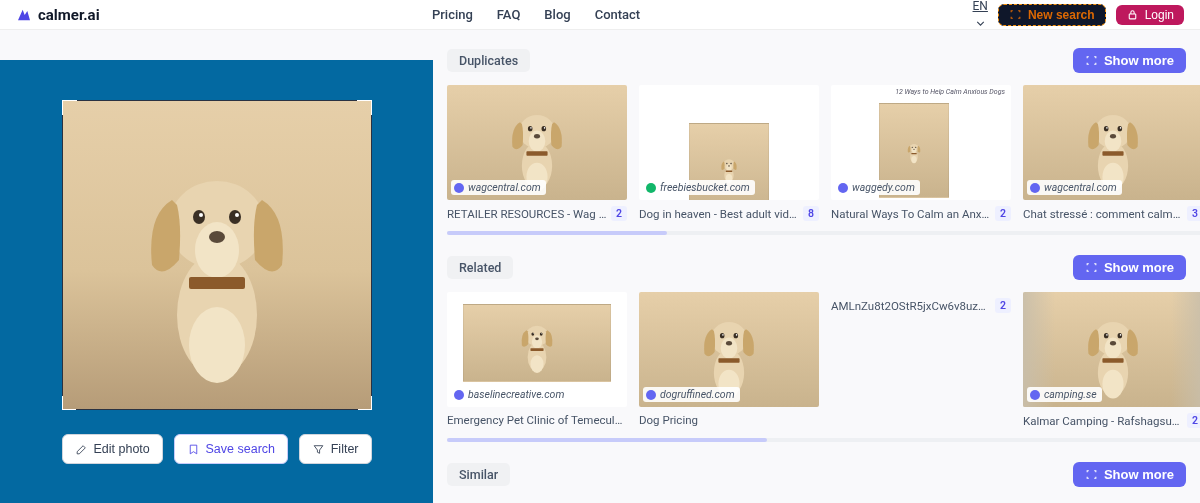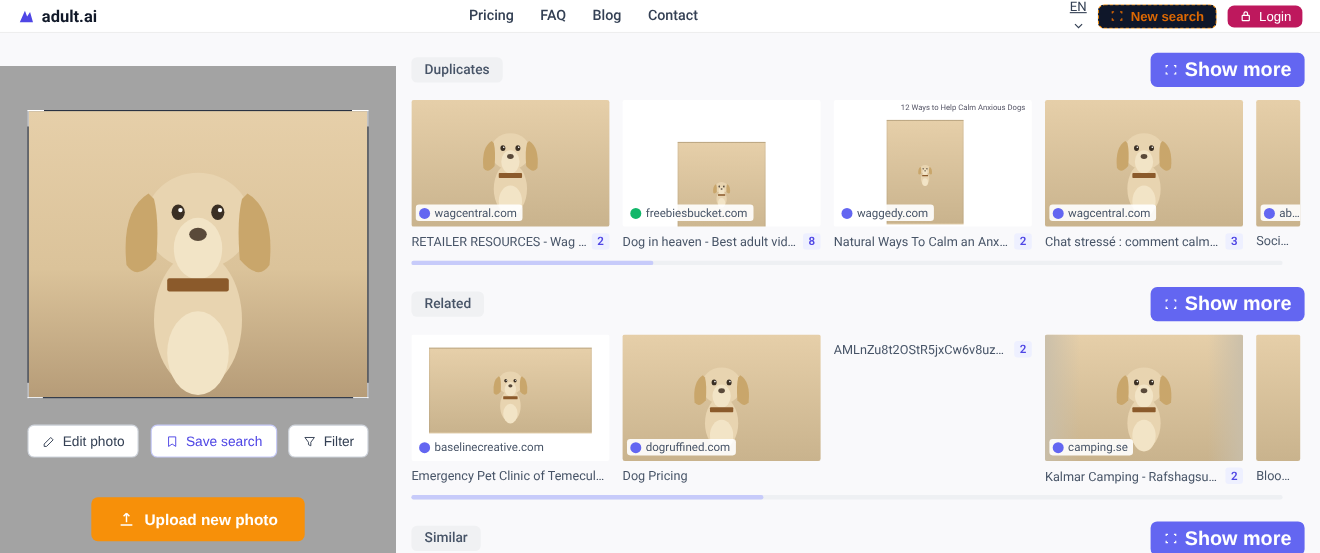--- a/index.html
+++ b/index.html
@@ -11,42 +11,42 @@
 .logo-mark { width: 16px; height: 16px; }
 .nav { flex: 1; display: flex; justify-content: center; gap: 24px; }
 .nav a { color: #344054; text-decoration: none; font-size: 13px; font-weight: 500; }
 .header-right { display: flex; align-items: center; gap: 10px; }
 .lang { display: flex; align-items: center; gap: 4px; font-size: 12px; color: #344054; text-decoration: underline; cursor: pointer; flex-direction: column; }
 .new-search { border: 1.5px dashed #f79009; color: #dc6803; padding: 3px 10px; border-radius: 6px; font-size: 12px; font-weight: 700; display: flex; align-items: center; gap: 6px; cursor: pointer; background: #0f172a; }
 .login { background: #be185d; color: #fff; padding: 3px 10px; border-radius: 6px; font-size: 12px; font-weight: 400; display: flex; align-items: center; gap: 6px; cursor: pointer; border: none; }
 
 
 .main { display: flex; height: 473px; }
-.sidebar { width: 360px; background: #a3a3a3; display: flex; flex-direction: column; align-items: center; padding: 40px 30px 20px; margin-top: 30px; }
+.sidebar { width: 433px; background: #0369a1; display: flex; flex-direction: column; align-items: center; padding: 40px 30px 20px; margin-top: 30px; }
 .photo-frame { width: 310px; height: 310px; background: linear-gradient(180deg, #e6cfa9 0%, #dbc39a 55%, #b69c78 100%); border: 1px solid #2a3242; position: relative; display: flex; align-items: center; justify-content: center; }
 .photo-frame::before, .photo-frame::after, .corner-bl, .corner-br { content: ""; position: absolute; width: 14px; height: 14px; border: 1.5px solid #fff; }
 .photo-frame::before { top: -1px; left: -1px; border-right: none; border-bottom: none; }
 .photo-frame::after { top: -1px; right: -1px; border-left: none; border-bottom: none; }
 .corner-bl { bottom: -1px; left: -1px; border-right: none; border-top: none; }
 .corner-br { bottom: -1px; right: -1px; border-left: none; border-top: none; }
 .dog { position: relative; width: 200px; height: 260px; }
 .sidebar-actions { display: flex; gap: 10px; margin-top: 24px; width: 310px; justify-content: space-between; }
 .btn-white { background: #fff; color: #344054; border: 1px solid #d0d5dd; border-radius: 6px; padding: 7px 12px; font-size: 12.5px; font-weight: 500; display: flex; align-items: center; gap: 6px; cursor: pointer; }
 .btn-outline-primary { background: #fff; color: #4f46e5; border: 1px solid #c7cbfa; border-radius: 6px; padding: 7px 12px; font-size: 12.5px; font-weight: 500; display: flex; align-items: center; gap: 6px; cursor: pointer; }
 .btn-orange { background: #f79009; color: #fff; border: none; border-radius: 6px; padding: 12px 24px; font-size: 14px; font-weight: 600; display: flex; align-items: center; gap: 8px; cursor: pointer; margin-top: 36px; }
 
 
 .results { flex: 1; overflow-y: auto; padding: 18px 0 0 14px; }
 .section { margin-bottom: 20px; }
 .section-header { display: flex; align-items: center; justify-content: space-between; margin-bottom: 12px; padding-right: 14px; }
 .section-title { background: #f0f1f3; color: #475467; padding: 4px 12px; border-radius: 5px; font-size: 12.5px; font-weight: 500; }
-.show-more { background: #6366f1; color: #fff; border: none; border-radius: 6px; padding: 5px 12px; font-size: 18px; font-weight: 600; display: flex; align-items: center; gap: 6px; cursor: pointer; }
+.show-more { background: #6366f1; color: #fff; border: none; border-radius: 6px; padding: 5px 12px; font-size: 13px; font-weight: 600; display: flex; align-items: center; gap: 6px; cursor: pointer; }
 .cards { display: flex; gap: 12px; overflow-x: hidden; }
 .card { width: 180px; flex-shrink: 0; position: relative; }
-.thumb { width: 180px; height: 115px; background: linear-gradient(180deg, #e6cfa9 0%, #c9b38d 100%); border-radius: 2px; position: relative; display: flex; align-items: center; justify-content: center; overflow: hidden; }
+.thumb { width: 180px; height: 115px; background: linear-gradient(180deg, #e6cfa9 0%, #c9b38d 100%); border-radius: 2px; position: relative; display: flex; align-items: center; justify-content: center; overflow: hidden; font-style: italic; }
 .dog-small { transform: scale(0.42); transform-origin: center; }
 .thumb-overlay { position: absolute; left: 4px; bottom: 5px; display: flex; align-items: center; gap: 4px; font-size: 10.5px; color: #475467; background: rgba(255,255,255,0.9); padding: 1px 5px 1px 3px; border-radius: 3px; }
 .favicon { width: 10px; height: 10px; border-radius: 50%; background: #6366f1; flex-shrink: 0; }
 .favicon.orange { background: #f79009; }
 .favicon.green { background: #12b76a; }
 .card-title-row { display: flex; align-items: center; justify-content: space-between; margin-top: 6px; gap: 4px; }
 .card-title { font-size: 11.5px; color: #475467; white-space: nowrap; overflow: hidden; text-overflow: ellipsis; flex: 1; }
 .badge { background: #eef0ff; color: #4f46e5; font-size: 10.5px; font-weight: 600; padding: 1px 5px; border-radius: 3px; flex-shrink: 0; }
 .scroll-track { height: 4px; background: #eef0f3; margin-top: 10px; border-radius: 2px; width: 792px; position: relative; }
 .scroll-thumb { height: 4px; background: #c7cbfa; border-radius: 2px; width: 220px; }
@@ -81,21 +81,21 @@
       <rect x="72" y="152" width="56" height="12" rx="2" fill="#8b5a2b"></rect>
     </g>
   </defs>
 </svg>
 
 <div class="header">
   <div class="logo">
     <svg class="logo-mark" viewBox="0 0 24 24">
         <path d="M3 20 L10 4 L13 12 L17 6 L21 20 Z" fill="#4f46e5"></path>
       </svg>
-    <span>adult.ai</span>
+    <span>calmer.ai</span>
   </div>
   <nav class="nav">
     <a href="#">Pricing</a>
     <a href="#">FAQ</a>
     <a href="#">Blog</a>
     <a href="#">Contact</a>
   </nav>
   <div class="header-right">
     <div class="lang">
       <span>EN</span>
@@ -141,26 +141,20 @@
           </svg>
         <span>Save search</span>
       </button>
       <button class="btn-white">
         <svg class="ic" viewBox="0 0 24 24">
             <path d="M4 5h16l-6 8v6l-4-2v-4L4 5z" fill="none" stroke="#344054" stroke-width="1.6"></path>
           </svg>
         <span>Filter</span>
       </button>
     </div>
-    <button class="btn-orange">
-      <svg width="16" height="16" viewBox="0 0 24 24">
-          <path d="M12 16V4m0 0l-4 4m4-4l4 4M4 20h16" stroke="#fff" stroke-width="2" fill="none"></path>
-        </svg>
-      <span>Upload new photo</span>
-    </button>
   </aside>
 
   <main class="results">
 
     <section class="section">
       <div class="section-header">
         <span class="section-title">Duplicates</span>
         <button class="show-more">
           <svg class="ic" viewBox="0 0 24 24">
               <path d="M4 8V5h3M20 8V5h-3M4 16v3h3M20 16v3h-3" stroke="#fff" stroke-width="2" fill="none"></path>

